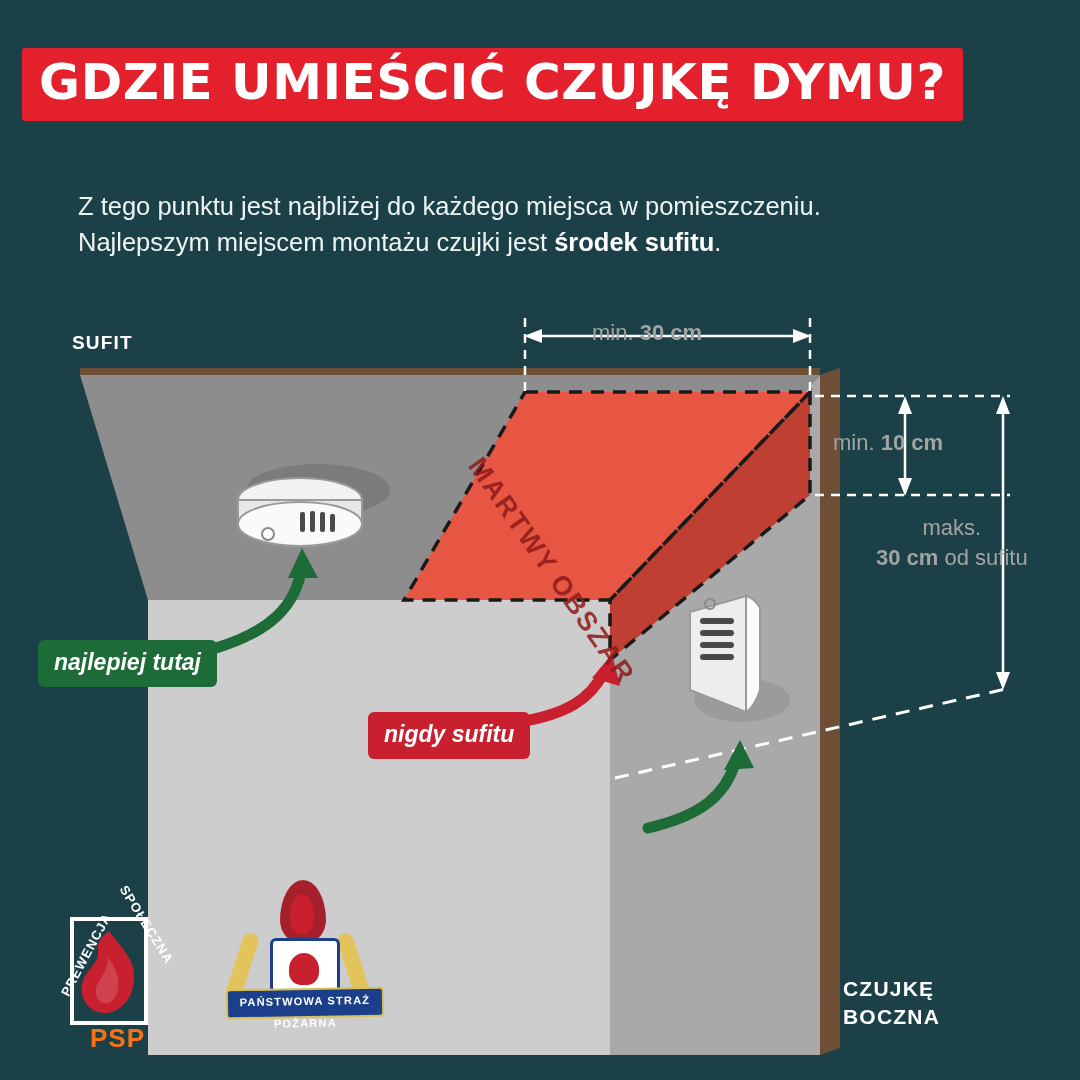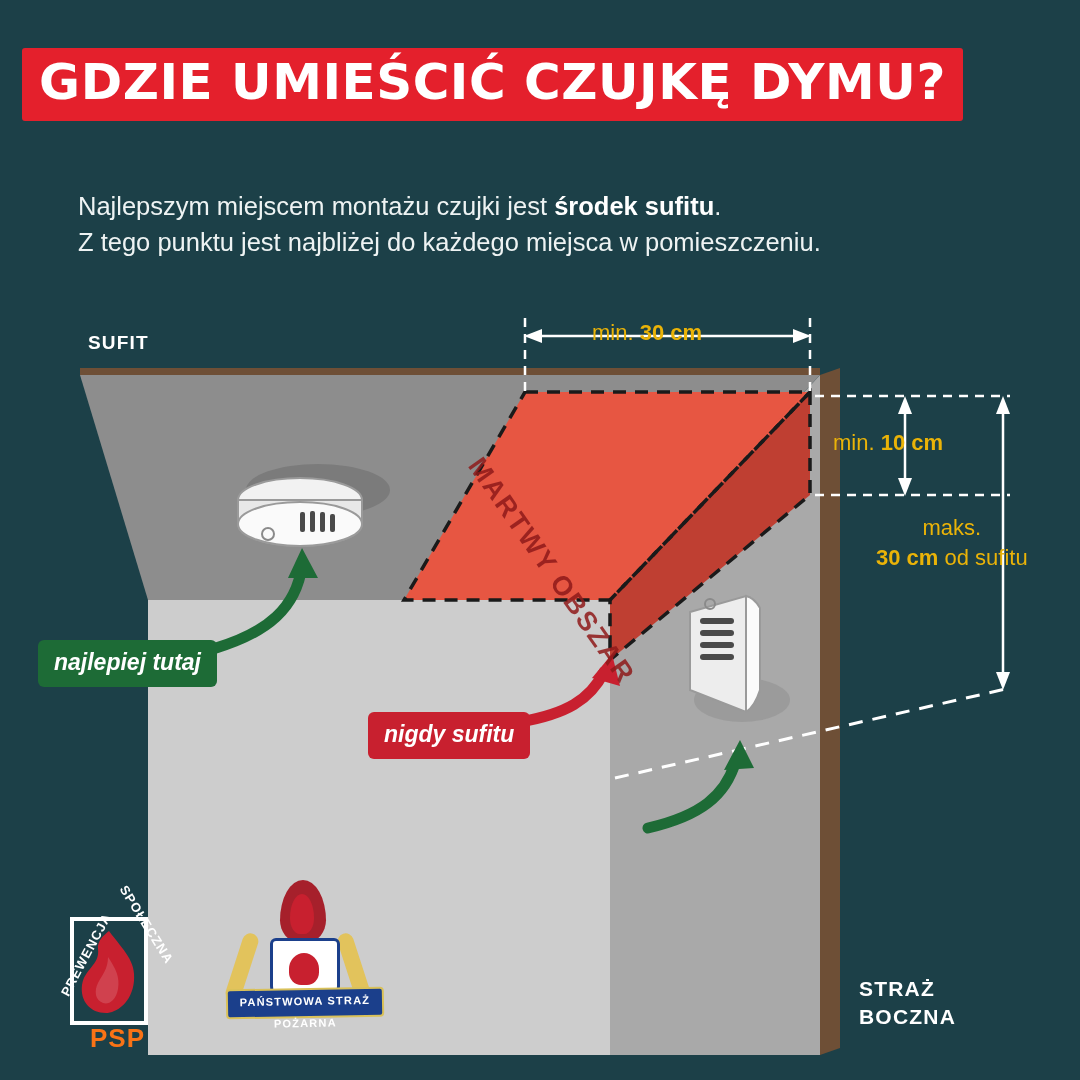--- a/index.html
+++ b/index.html
@@ -39,27 +39,26 @@
   }
   .intro b{font-weight:bold;color:#ffffff;}
 
   
   .lbl{
     position:absolute;
     color:#ffffff;
     font-weight:bold;
     letter-spacing:1.2px;
     font-size:19px;
-    margin-left:16px;
   }
   .lbl-sufit{left:72px;top:332px;}
   .lbl-sciana{left:843px;top:975px;line-height:1.32;font-size:21px;}
 
   .dim-text{
-    position:absolute;color:#eab308;font-size:21px;white-space:nowrap;
+    position:absolute;color:#a3a3a3;font-size:21px;white-space:nowrap;
   }
   .dim-text b{font-weight:bold;}
 
   .dim-30{left:592px;top:320px;font-size:22px;}
   .dim-10{left:833px;top:430px;font-size:22px;}
   .dim-maks{left:876px;top:513px;text-align:center;font-size:22px;line-height:1.35;}
 
   
   .pill{
     position:absolute;
@@ -145,24 +144,24 @@
 </head>
 <body>
 
 <div class="stage">
 
   <div class="title-bar">
     <div class="title">GDZIE UMIEŚCIĆ CZUJKĘ DYMU?</div>
   </div>
 
   <div class="intro">
+    <div>Z tego punktu jest najbliżej do każdego miejsca w pomieszczeniu.</div>
     <div>
       <span>Najlepszym miejscem montażu czujki jest </span><b>środek sufitu</b><span>.</span>
     </div>
-    <div>Z tego punktu jest najbliżej do każdego miejsca w pomieszczeniu.</div>
   </div>
 
   <svg width="1080" height="1080" viewBox="0 0 1080 1080" style="position:absolute;left:0;top:0;">
     <defs>
       <clipPath id="ceilClip">
         <polygon points="80,375 820,375 610,600 148,600"></polygon>
       </clipPath>
     </defs>
 
     <polygon points="148,600 610,600 610,1055 148,1055" fill="#cdcdcd"></polygon>
@@ -232,21 +231,21 @@
     <polygon points="612,654 592,678 620,686" fill="#c8202f"></polygon>
 
     <path d="M648,828 C700,816 726,796 736,760" stroke="#1d6b36" stroke-width="11" fill="none" stroke-linecap="round"></path>
     <polygon points="740,740 724,770 754,768" fill="#1d6b36"></polygon>
   </svg>
 
   <div class="dead-text">MARTWY OBSZAR</div>
 
   <div class="lbl lbl-sufit">SUFIT</div>
   <div class="lbl lbl-sciana">
-    <div>STRAŻ</div>
+    <div>CZUJKĘ</div>
     <div>BOCZNA</div>
   </div>
 
   <div class="dim-text dim-30">
     <span>min. </span><b>30 cm</b>
   </div>
   <div class="dim-text dim-10">
     <span>min. </span><b>10 cm</b>
   </div>
   <div class="dim-text dim-maks">

